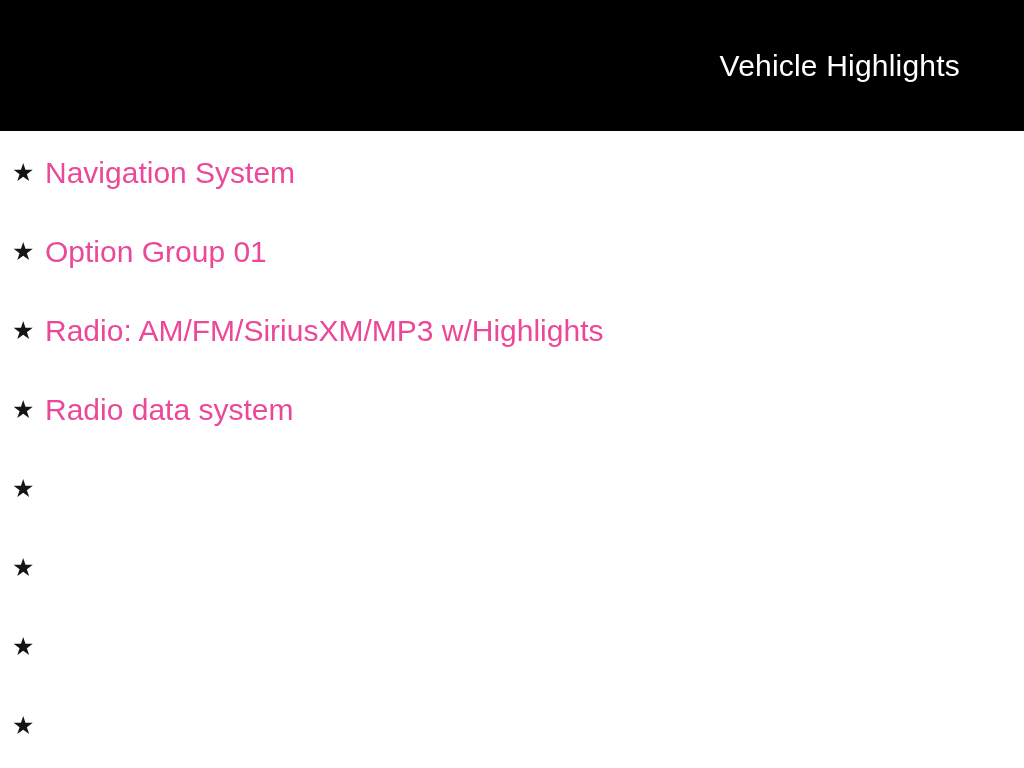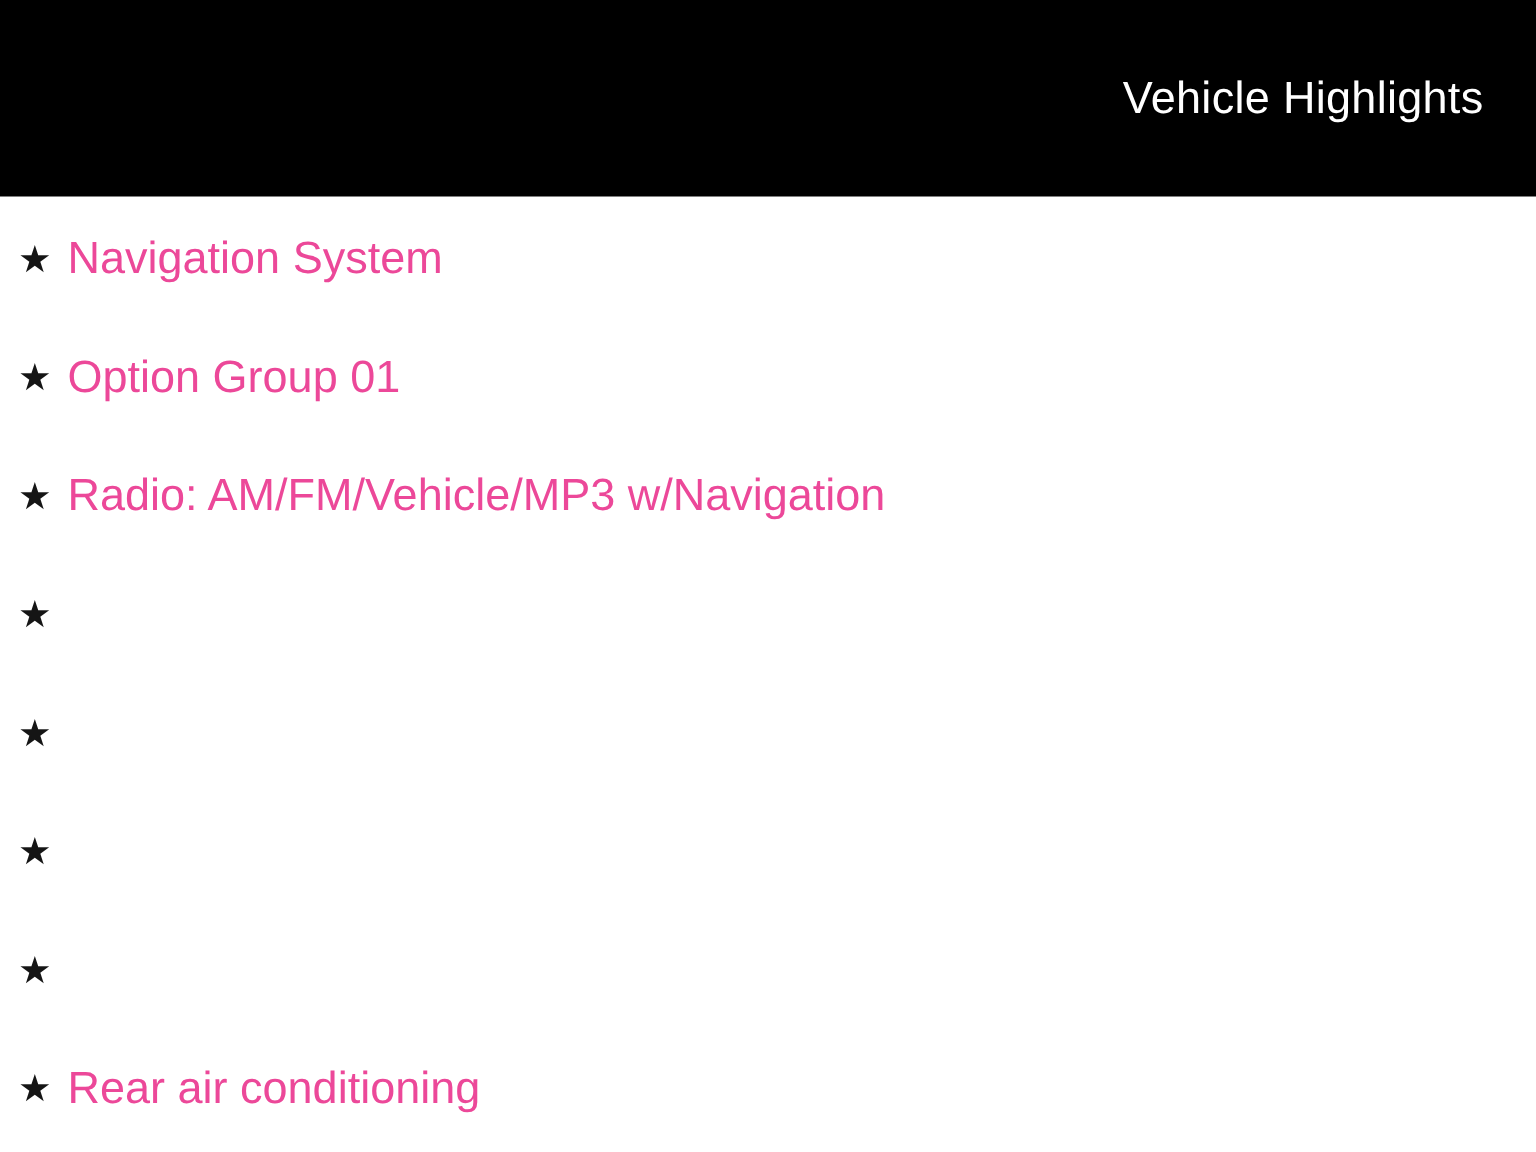--- a/index.html
+++ b/index.html
@@ -19,21 +19,21 @@
     display: flex;
     flex-direction: column;
   }
   .header {
     height: 131px;
     flex: 0 0 131px;
     background: #000000;
     display: flex;
     align-items: center;
     justify-content: flex-end;
-    padding-right: 35px;
+    padding-right: 64px;
     box-sizing: border-box;
   }
   .header-title {
     color: #ffffff;
     font-size: 30px;
     letter-spacing: 0.2px;
     white-space: nowrap;
   }
   .highlights-list {
     flex: 1 1 auto;
@@ -78,39 +78,39 @@
       <span class="label">Navigation System</span>
     </div>
 
     <div class="row">
       <span class="star">★</span>
       <span class="label">Option Group 01</span>
     </div>
 
     <div class="row">
       <span class="star">★</span>
-      <span class="label">Radio: AM/FM/Vehicle/MP3 w/Navigation</span>
+      <span class="label">Radio: AM/FM/SiriusXM/MP3 w/Highlights</span>
+    </div>
+
+    <div class="row">
+      <span class="star">★</span>
+      <span class="label">Radio data system</span>
     </div>
 
     <div class="row">
       <span class="star">★</span>
     </div>
 
     <div class="row">
       <span class="star">★</span>
     </div>
 
     <div class="row">
       <span class="star">★</span>
     </div>
 
     <div class="row">
       <span class="star">★</span>
     </div>
 
-    <div class="row">
-      <span class="star">★</span>
-      <span class="label">Rear air conditioning</span>
-    </div>
-
   </div>
 
 </div>
 
 </body></html>

